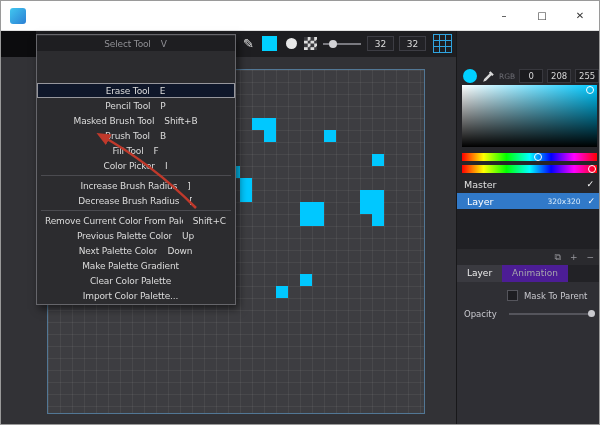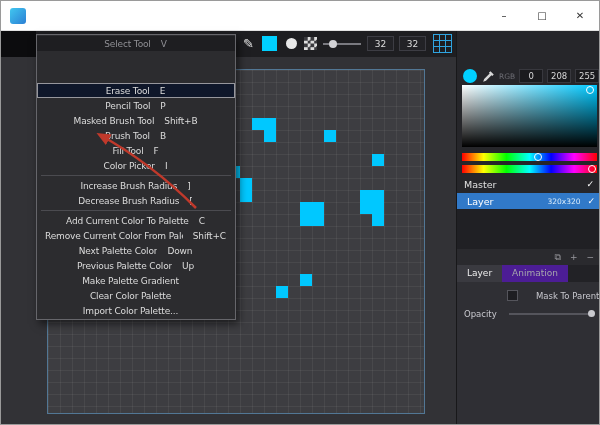--- a/index.html
+++ b/index.html
@@ -79,21 +79,21 @@
   .layer-row { display:flex; align-items:center; height:16px; padding:0 7px 0 10px; font-size:9.5px; color:#cfcfd4; }
   .layer-row.selected { background:#3179c8; color:#ffffff; }
   .layer-size { margin-left:auto; margin-right:7px; font-size:7.5px; color:#d9ecfb; }
   .layer-actions { position:absolute; top:218px; left:0; width:145px; height:16px; background:#2a2a2e;
                    display:flex; justify-content:flex-end; align-items:center; gap:9px; padding-right:8px; }
   .la-icon { font-size:9px; color:#98989e; line-height:16px; }
   .panel-tabs { position:absolute; top:234px; left:0; width:145px; height:17px; background:#222226; display:flex; }
   .tab { padding:3px 10px 0 10px; font-size:9px; color:#a5a5ac; background:#4c1d95; height:17px; }
   .tab.active { background:#3a3a40; color:#eeeeee; }
   .props { position:absolute; top:251px; left:0; right:0; bottom:0; background:#2f2f34; }
-  .prop-row1 { position:absolute; top:8px; left:50px; display:flex; align-items:center; gap:18px; }
+  .prop-row1 { position:absolute; top:8px; left:50px; display:flex; align-items:center; gap:6px; }
   .checkbox { width:11px; height:11px; background:#1e1e22; border:1px solid #55555c; }
   .prop-label { font-size:8.5px; color:#c8c8ce; }
   .prop-row2 { position:absolute; top:27px; left:7px; right:6px; display:flex; align-items:center; }
   .opacity-slider { flex:1; margin-left:12px; height:2px; background:#55555c; position:relative; }
   .op-handle { position:absolute; right:0; top:-3px; width:7px; height:7px; border-radius:50%; background:#c9c9ce; }
   .add-effect { position:absolute; top:42px; left:50px; width:60px; height:17px; background:#3e3e45;
                 border:1px solid #5c5c64; color:#dddddd; font-size:8.5px;
                 font-family:"DejaVu Sans", sans-serif; cursor:default; }
 </style>
 </head>
@@ -175,34 +175,30 @@
         <div class="menu-item">
           <span class="mi-label">Increase Brush Radius</span>
           <span class="mi-short">]</span>
         </div>
         <div class="menu-item">
           <span class="mi-label">Decrease Brush Radius</span>
           <span class="mi-short">[</span>
         </div>
         <div class="menu-sep"></div>
         <div class="menu-item">
-          <span class="mi-label">Add Current Color To Palette</span>
-          <span class="mi-short">C</span>
-        </div>
-        <div class="menu-item">
           <span class="mi-label">Remove Current Color From Palette</span>
           <span class="mi-short">Shift+C</span>
         </div>
         <div class="menu-item">
+          <span class="mi-label">Previous Palette Color</span>
+          <span class="mi-short">Up</span>
+        </div>
+        <div class="menu-item">
           <span class="mi-label">Next Palette Color</span>
           <span class="mi-short">Down</span>
-        </div>
-        <div class="menu-item">
-          <span class="mi-label">Previous Palette Color</span>
-          <span class="mi-short">Up</span>
         </div>
         <div class="menu-item">
           <span class="mi-label">Make Palette Gradient</span>
           <span class="mi-short"></span>
         </div>
         <div class="menu-item">
           <span class="mi-label">Clear Color Palette</span>
           <span class="mi-short"></span>
         </div>
         <div class="menu-item">

